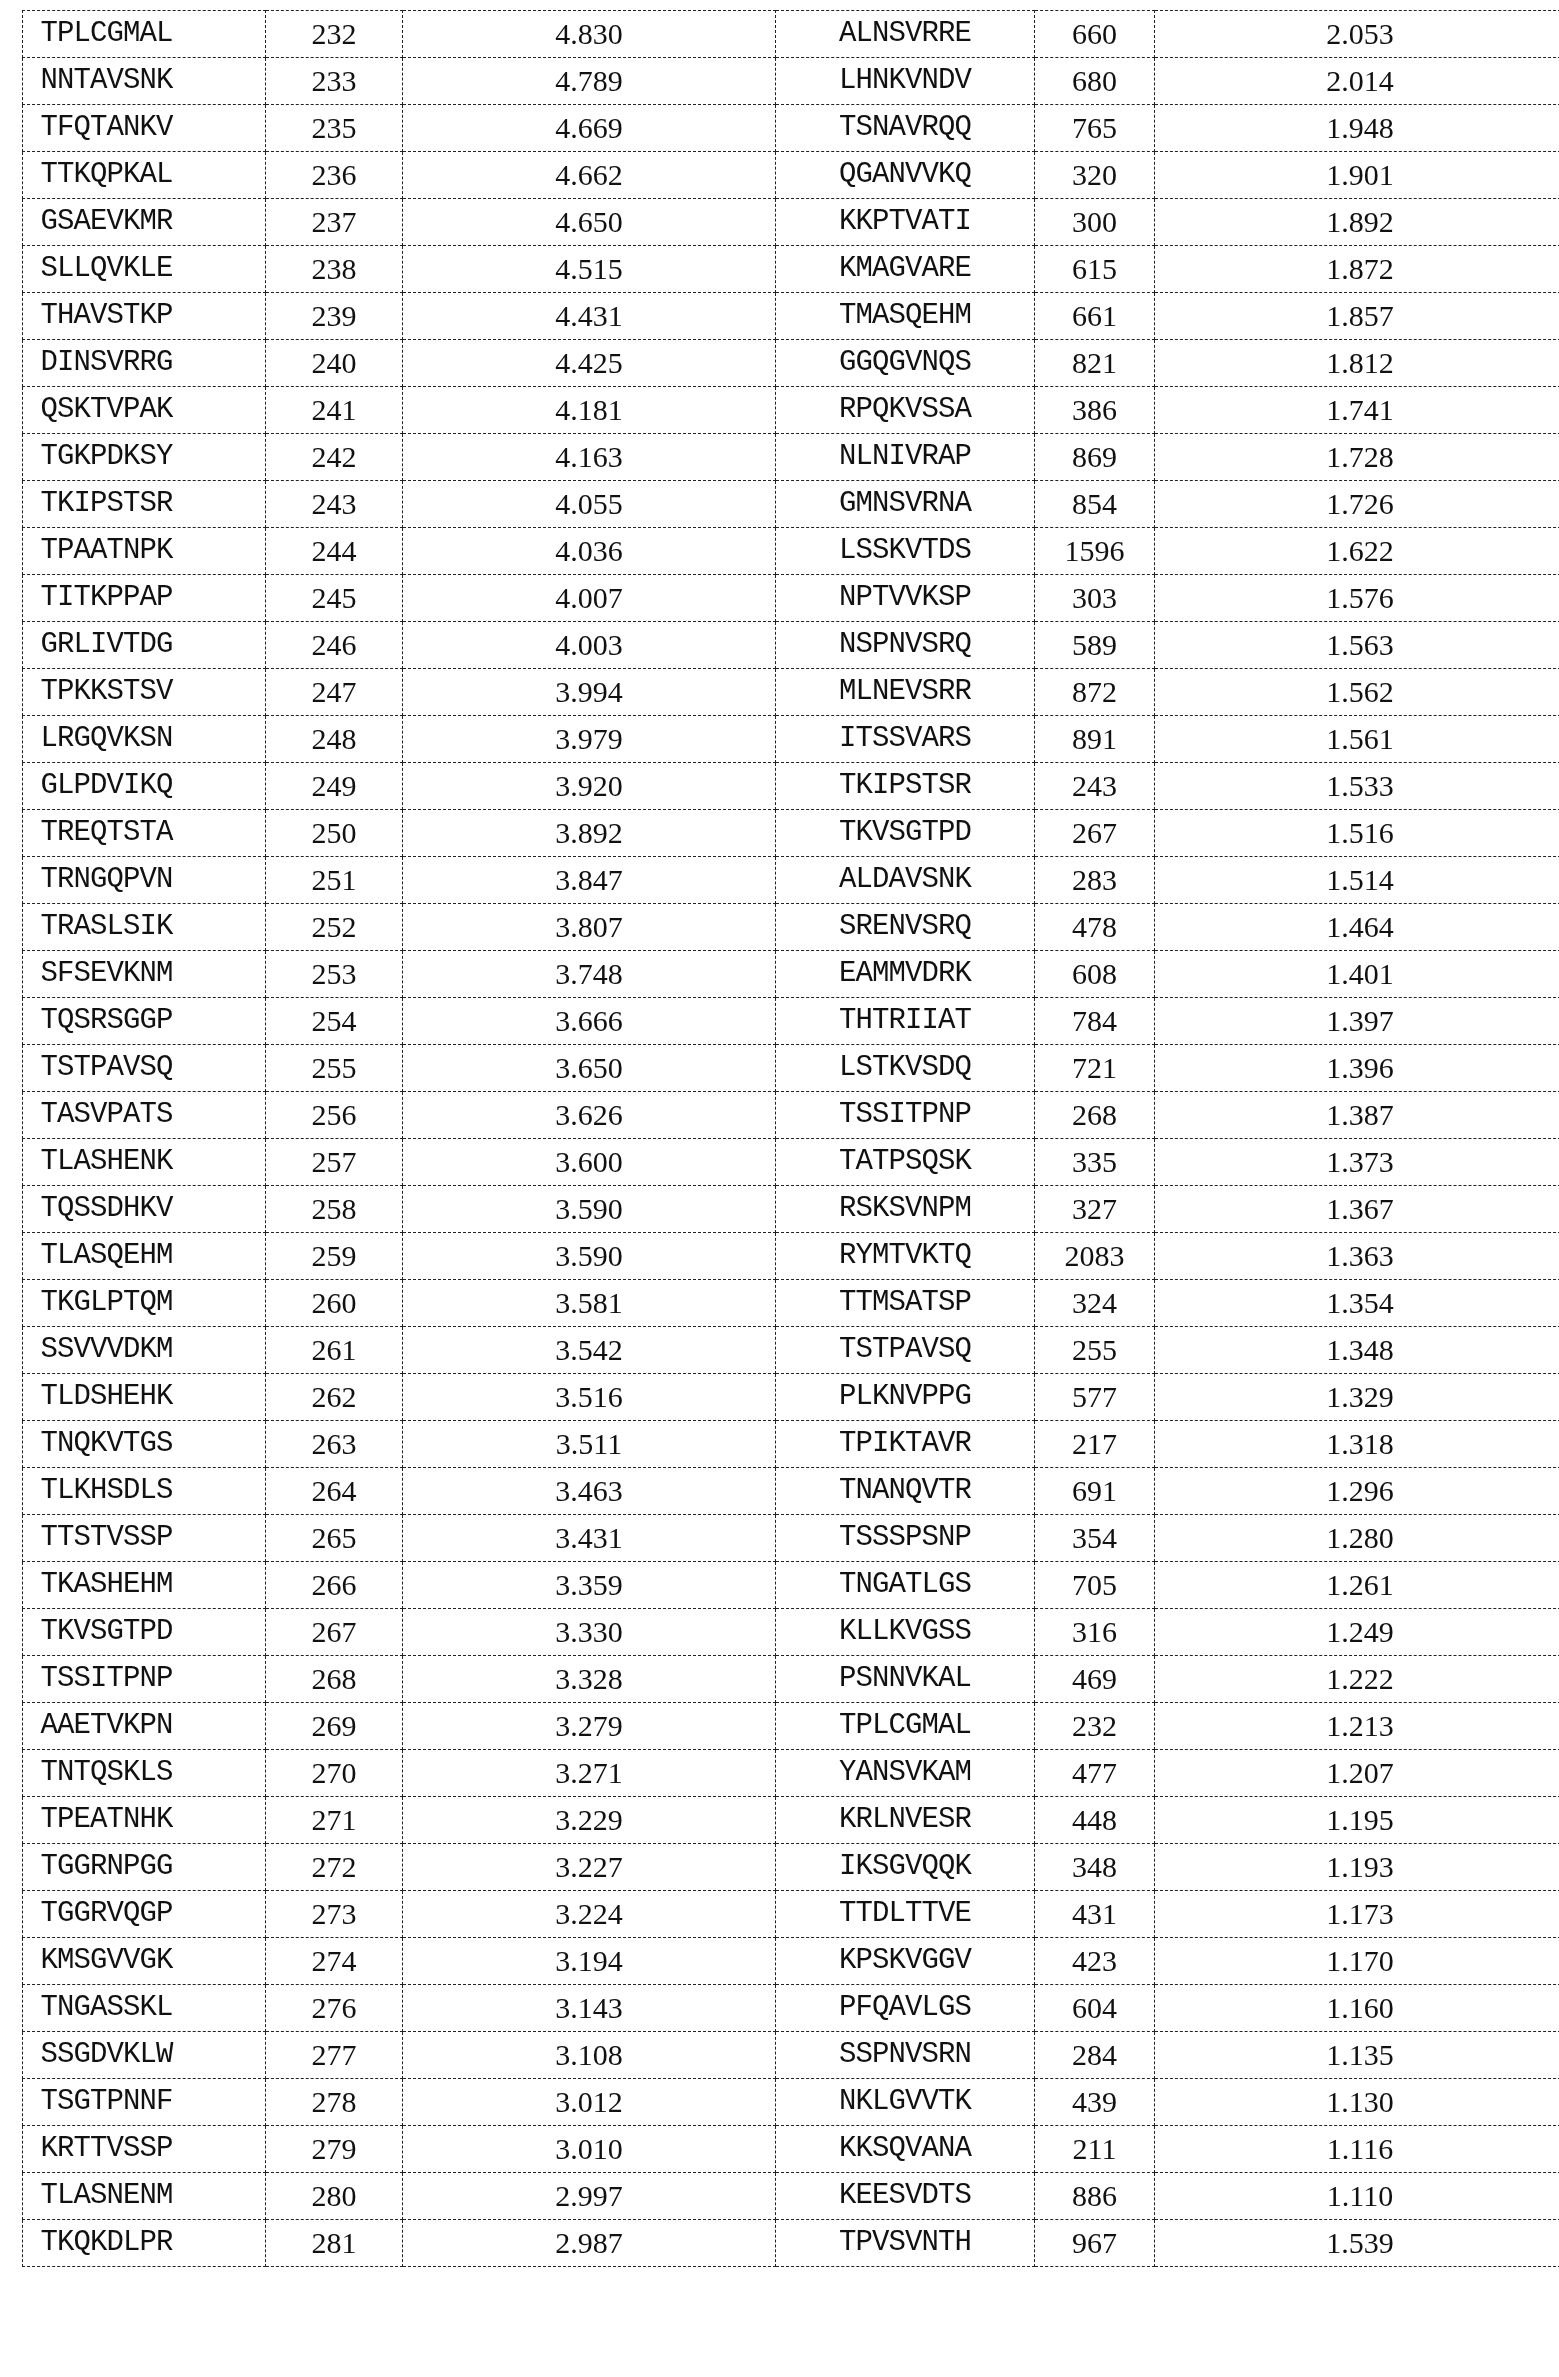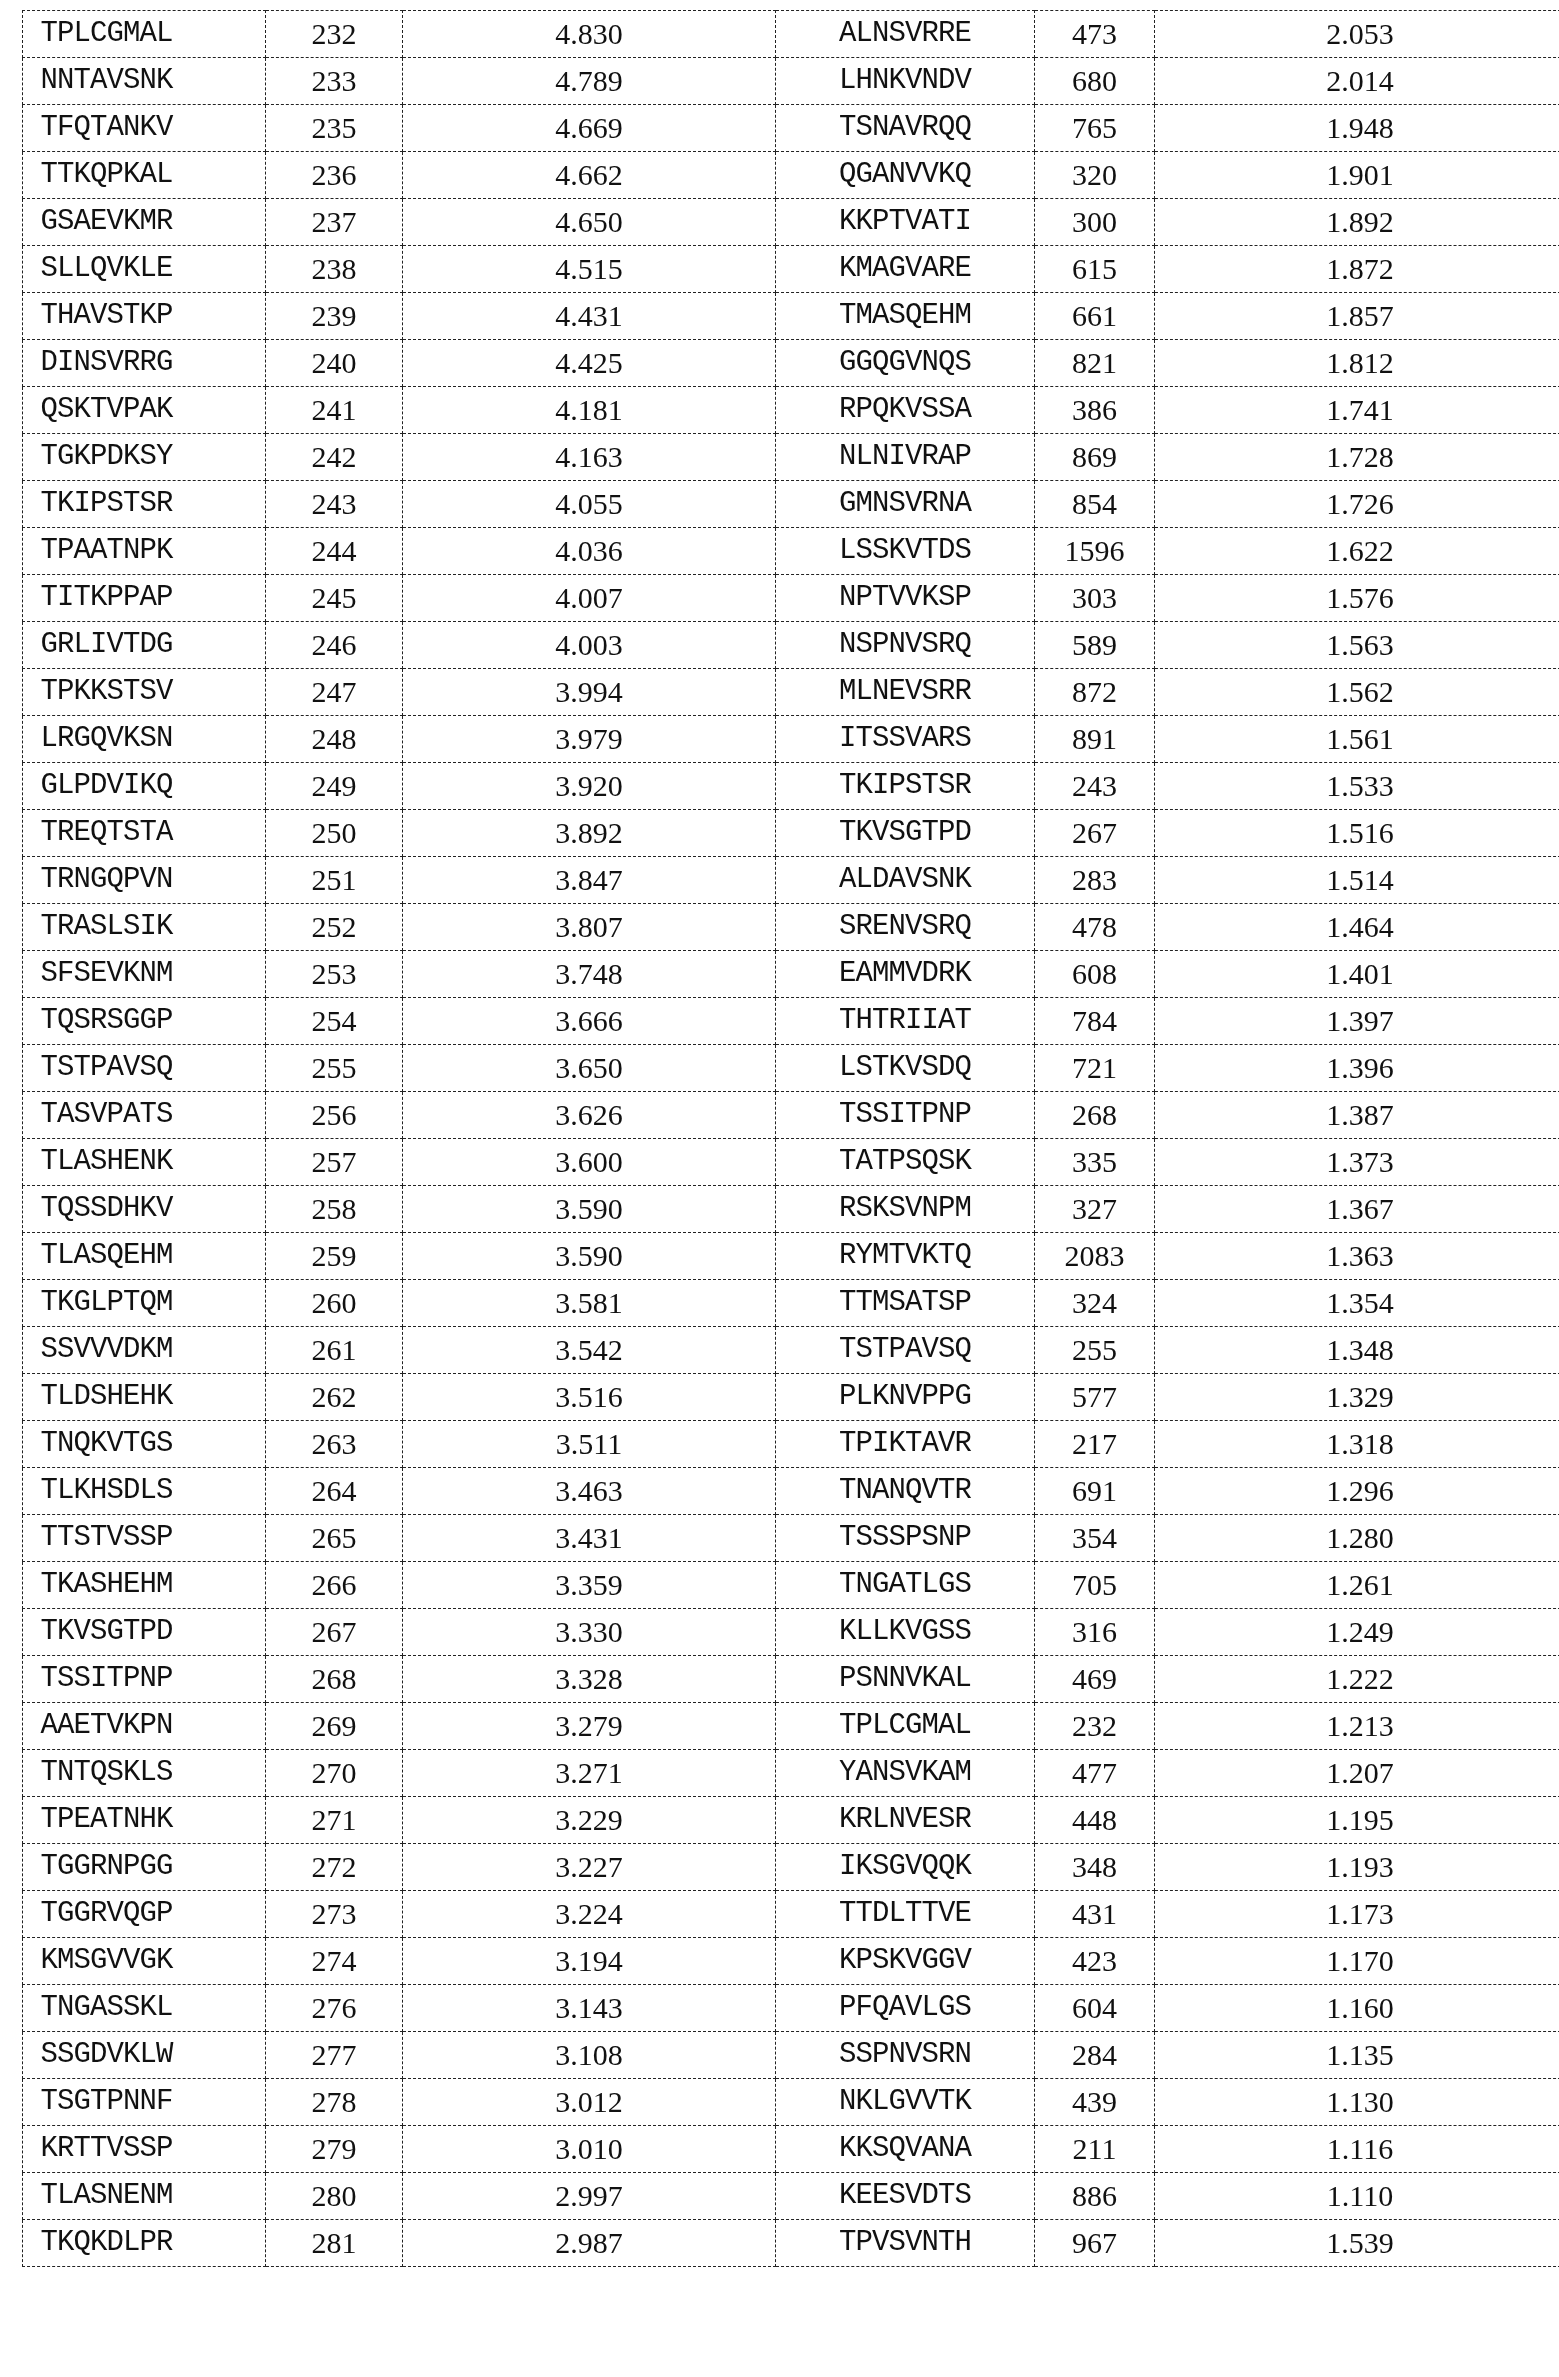--- a/index.html
+++ b/index.html
@@ -35,21 +35,21 @@
       <col class="c4">
       <col class="c5">
       <col class="c6">
   </colgroup>
   <tbody id="tbody">
       <tr>
         <td class="seq seq1">TPLCGMAL</td>
         <td class="c">232</td>
         <td class="c">4.830</td>
         <td class="seq seq2">ALNSVRRE</td>
-        <td class="c">473</td>
+        <td class="c">660</td>
         <td class="c">2.053</td>
       </tr>
       <tr>
         <td class="seq seq1">NNTAVSNK</td>
         <td class="c">233</td>
         <td class="c">4.789</td>
         <td class="seq seq2">LHNKVNDV</td>
         <td class="c">680</td>
         <td class="c">2.014</td>
       </tr>

